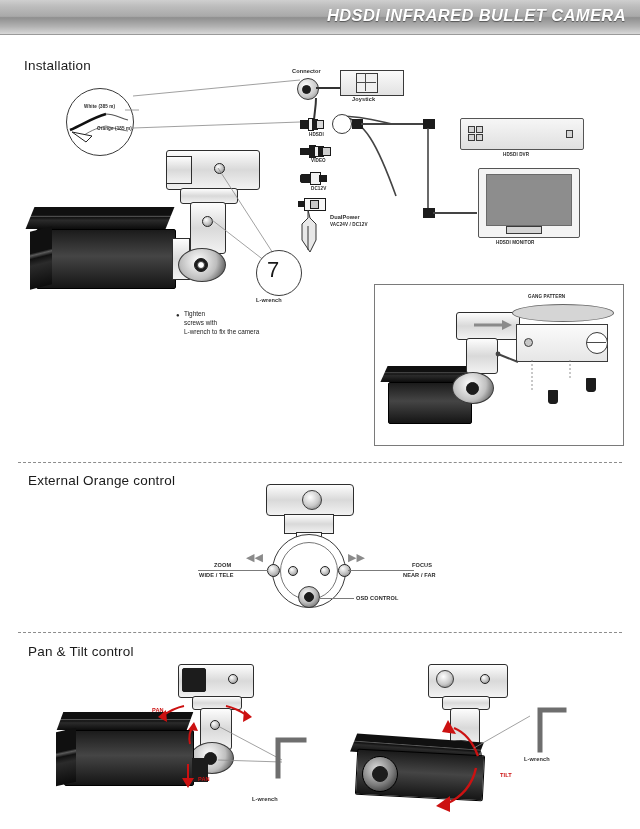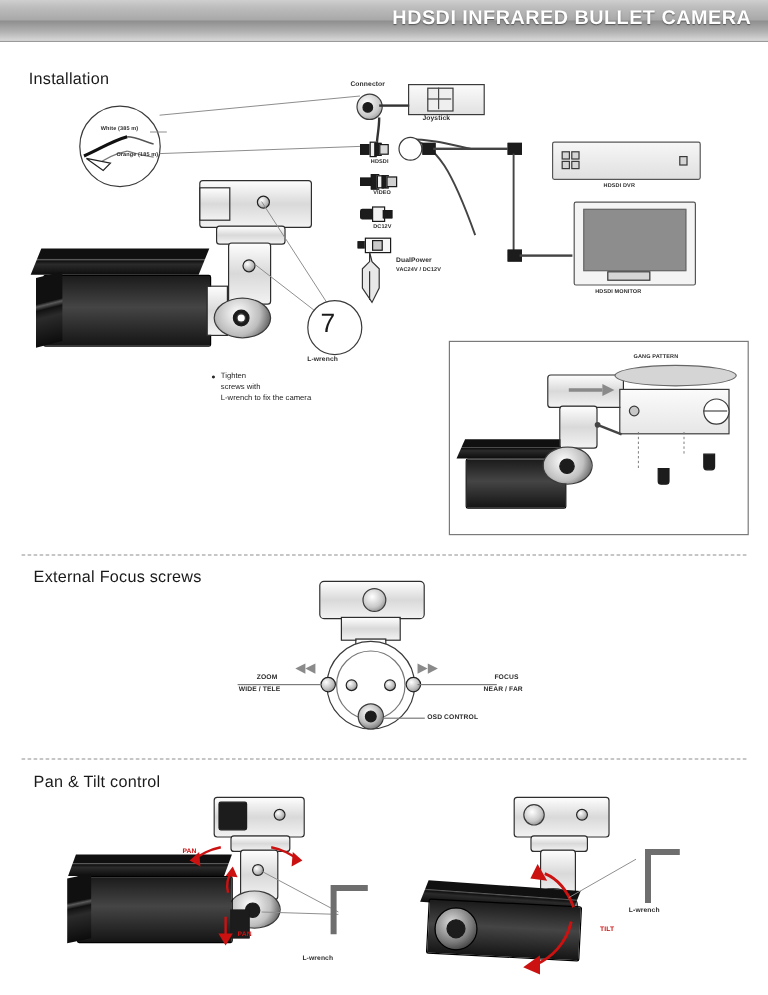--- a/index.html
+++ b/index.html
@@ -5,21 +5,21 @@
   html,body{margin:0;padding:0;background:#fff;}
   body{width:640px;height:829px;position:relative;overflow:hidden;
        font-family:"Liberation Sans",sans-serif;color:#111;}
 
   
   .header-bar{position:absolute;left:0;top:0;width:640px;height:34px;
     background:linear-gradient(to bottom,#cfcfcf 0%,#bdbdbd 18%,#a9a9a9 48%,#8f8f8f 52%,#b2b2b2 78%,#d8d8d8 100%);
     border-bottom:1px solid #9a9a9a;}
   .header-title{position:absolute;right:14px;top:6px;color:#fff;
     font-size:16.5px;font-weight:bold;letter-spacing:.4px;
-    text-shadow:0 1px 1px rgba(60,60,60,.75);white-space:nowrap;}
+    text-shadow:0 1px 1px rgba(60,60,60,.75);white-space:nowrap;font-style:italic;}
 
   
   .sec-title{position:absolute;font-size:13.5px;color:#1a1a1a;letter-spacing:.2px;}
   .divider{position:absolute;left:18px;width:604px;height:0;
     border-top:1px dashed #8d8d8d;}
 
   
   .lbl{position:absolute;font-size:4.6px;color:#2a2a2a;white-space:nowrap;
        letter-spacing:.1px;font-weight:bold;}
   .lbl-red{color:#cc1111;}
@@ -205,21 +205,21 @@
 <svg width="120" height="80" style="left:496px;top:348px;">
   <line x1="36" y1="12" x2="36" y2="44" stroke="#777" stroke-width=".8" stroke-dasharray="2,2"></line>
   <line x1="74" y1="12" x2="74" y2="32" stroke="#777" stroke-width=".8" stroke-dasharray="2,2"></line>
   <path d="M2 6 L22 14" stroke="#444" stroke-width="2"></path>
   <circle cx="2" cy="6" r="2.4" fill="#444"></circle>
 </svg>
 <div class="box filled" style="left:548px;top:390px;width:8px;height:12px;border-radius:0 0 3px 3px;"></div>
 <div class="box filled" style="left:586px;top:378px;width:8px;height:12px;border-radius:0 0 3px 3px;"></div>
 
 <div class="divider" style="top:462px;"></div>
-<div class="sec-title" style="left:28px;top:473px;">External Focus screws</div>
+<div class="sec-title" style="left:28px;top:473px;">External Orange control</div>
 
 <div class="metal" style="left:266px;top:484px;width:86px;height:30px;border-radius:4px;"></div>
 <div class="circ" style="left:302px;top:490px;width:18px;height:18px;background:radial-gradient(circle at 40% 35%,#fff,#c9c9c9 55%,#6a6a6a);"></div>
 <div class="metal" style="left:284px;top:514px;width:48px;height:18px;"></div>
 <div class="metal" style="left:296px;top:532px;width:24px;height:56px;"></div>
 
 <div class="circ" style="left:272px;top:534px;width:72px;height:72px;border-width:1.5px;"></div>
 <div class="circ" style="left:280px;top:542px;width:56px;height:56px;border-color:#777;"></div>
 
 <div class="knob" style="left:267px;top:564px;width:11px;height:11px;"></div>

